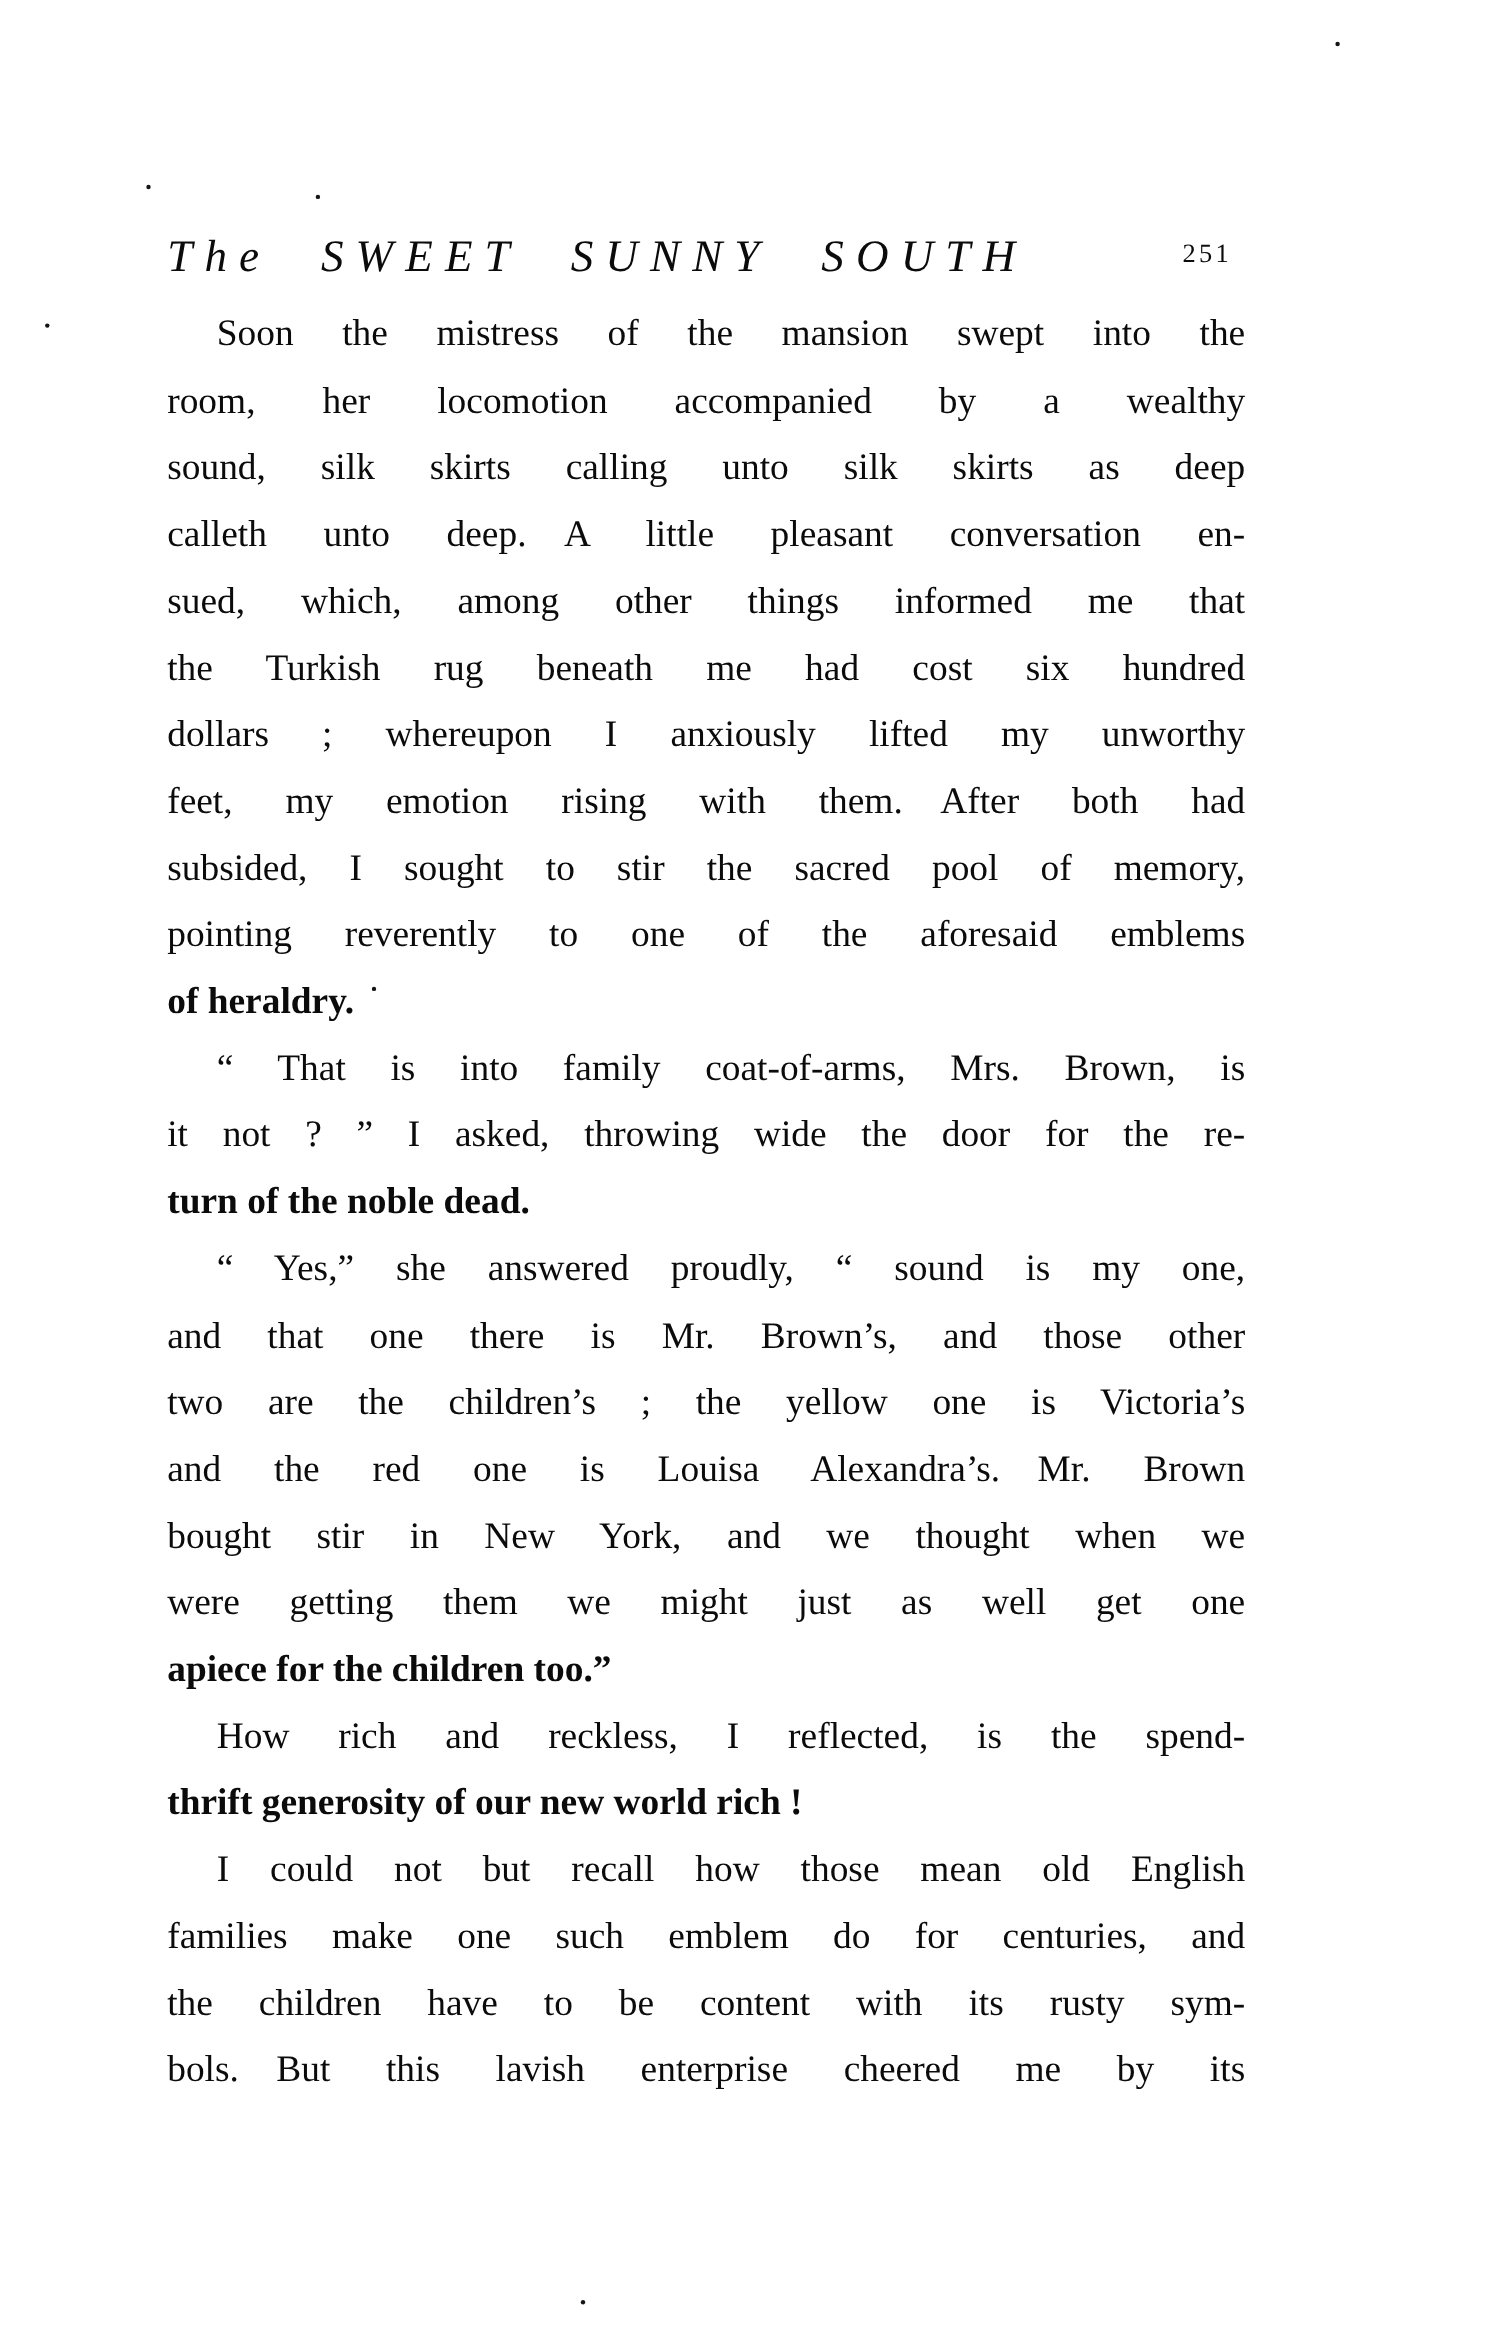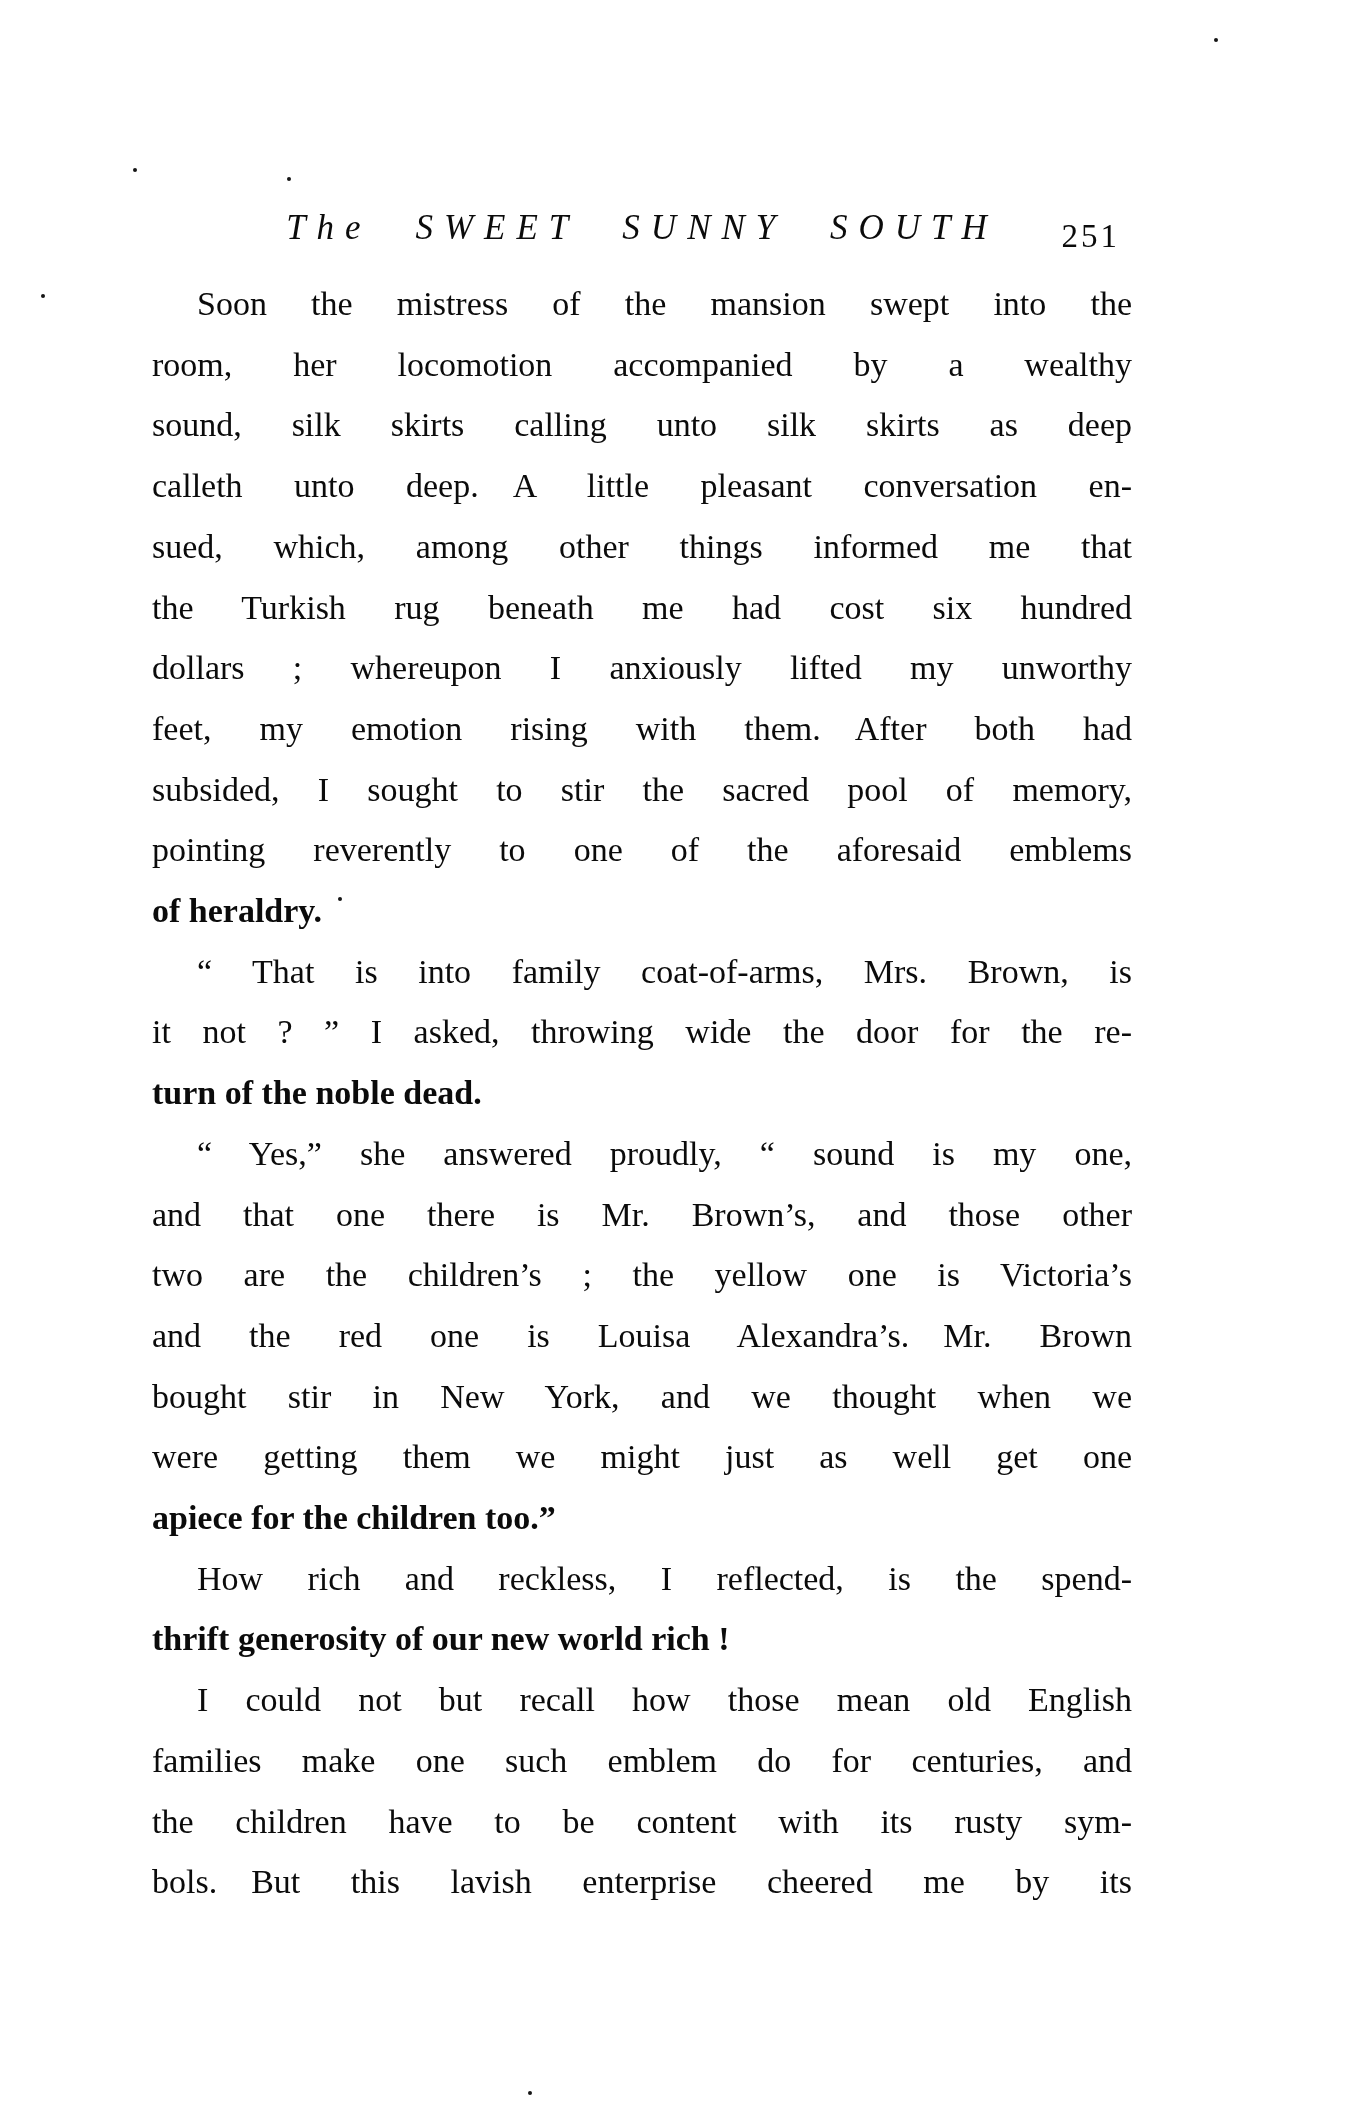--- a/index.html
+++ b/index.html
@@ -10,30 +10,29 @@
     color:#0b0b0b;
     font-family:"Liberation Serif", serif;
     overflow:hidden;
   }
   
   .running-header{
     position:absolute;left:152px;top:208px;width:980px;height:56px;
   }
   .header-title{
     display:block;
-    text-align:center;
     font-style:italic;
-    font-size:35px;
+    font-size:41px;
     letter-spacing:11px;
     word-spacing:24px;
     white-space:nowrap;
   }
   .page-number{
     position:absolute;right:12px;top:10px;
-    font-size:33px;
+    font-size:24px;
     letter-spacing:3px;
     margin-left:40px;
   }
   
   .body-text{
     position:absolute;left:152px;top:274px;width:980px;
     font-size:34px;
     line-height:60.7px;
   }
   .ln{

